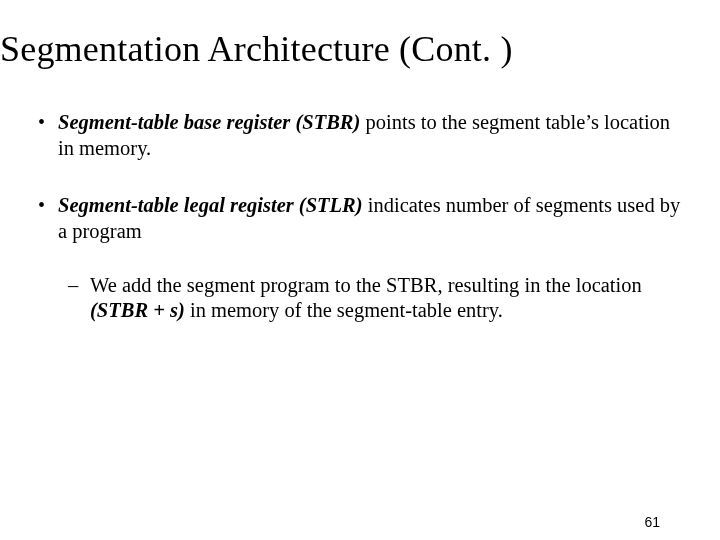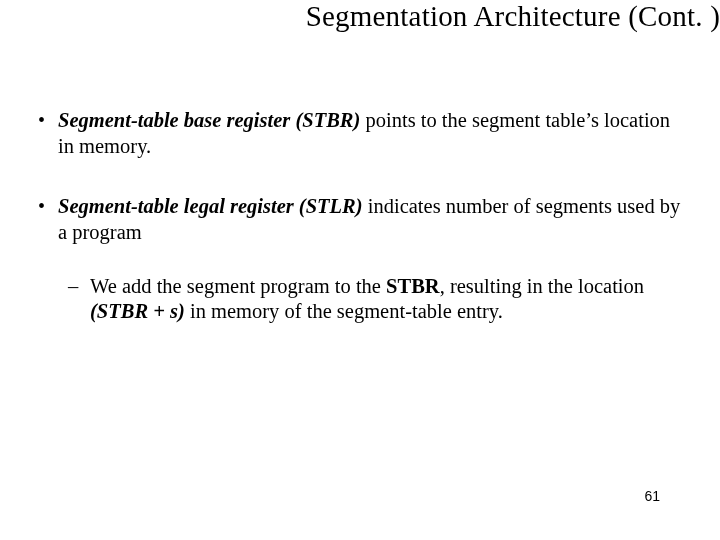--- a/index.html
+++ b/index.html
@@ -4,58 +4,57 @@
 <style>
   html,body{margin:0;padding:0}
   body{
     width:720px;height:540px;
     font-family:"Times New Roman",Times,serif;
     color:#000;background:#fff;
     box-sizing:border-box;
     position:relative;
   }
   .title{
-    text-align:right;
-    font-size:29px;
-    padding-top:0;
+    text-align:left;
+    font-size:36px;
+    padding-top:28px;
     letter-spacing:.2px;
   }
   .content{
     padding:40px 34px 0 34px;
     font-size:20.5px;
     line-height:1.25;
   }
   ul.top{list-style:none;padding:0;margin:0}
   ul.top>li{
     position:relative;
     padding-left:24px;
     margin-bottom:32px;
-    margin-top:35px;
   }
   ul.top>li::before{
     content:"•";
     position:absolute;left:4px;top:0;
     font-size:20px;
   }
   ul.sub{list-style:none;padding:0;margin:28px 0 0 0}
   ul.sub>li{
     position:relative;
     padding-left:32px;
     margin-bottom:32px;
   }
   ul.sub>li::before{
     content:"–";
     position:absolute;left:10px;top:0;
   }
   .it{font-style:italic}
   .bi{font-style:italic;font-weight:bold}
-  .b{font-weight:bold}
+  .b{font-weight:normal}
   .pagenum{
     position:absolute;
-    right:60px;bottom:36px;
+    right:60px;bottom:10px;
     font-size:14px;
     font-family:Arial,Helvetica,sans-serif;
   }
 </style>
 </head>
 <body>
 
 <div class="title">Segmentation Architecture (Cont. )</div>
 
 <div class="content">

